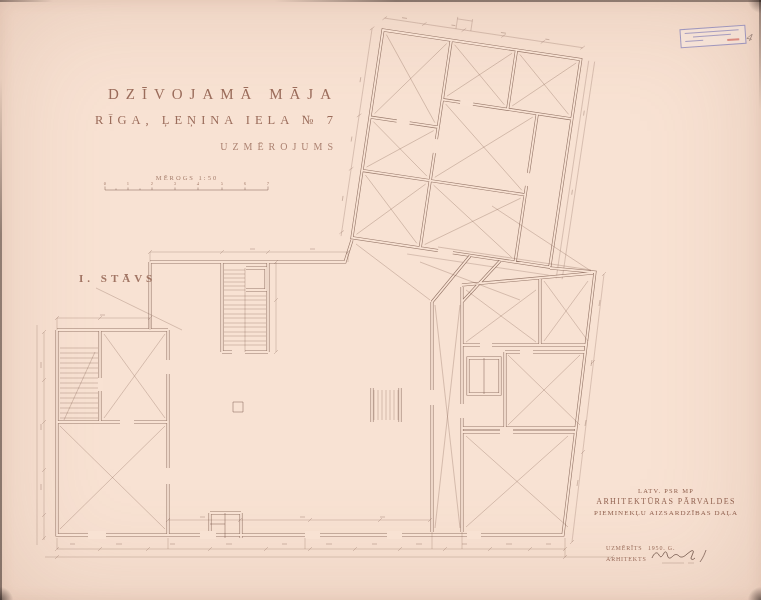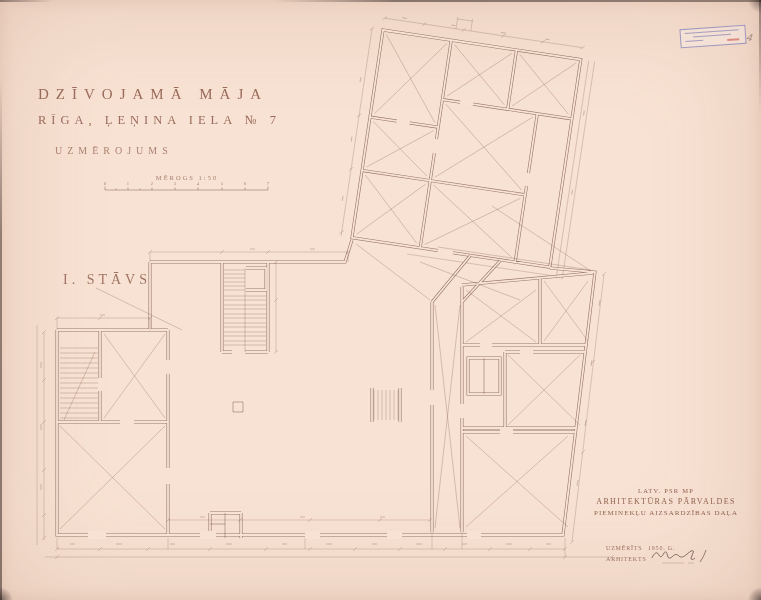--- a/index.html
+++ b/index.html
@@ -14,25 +14,25 @@
   
   .dbl  {stroke:rgba(112,78,64,.72);stroke-width:3;fill:none;}
   .innr {stroke:#f8e2d3;stroke-width:1.8;fill:none;}
   .ln   {stroke:rgba(120,85,70,.65);stroke-width:.7;fill:none;}
   .ln2  {stroke:rgba(120,85,70,.5);stroke-width:.55;fill:none;}
   .dim  {stroke:rgba(120,85,70,.48);stroke-width:.5;fill:none;}
   .dash {stroke:rgba(120,85,70,.4);stroke-width:.8;fill:none;}
   .gap  {fill:#f8e2d3;stroke:none;}
   .svgtxt{fill:rgba(138,92,74,.75);font-family:"Liberation Serif",serif;}
   
-  .title-block{left:38px;top:86px;width:300px;text-align:left;color:rgba(146,98,80,.92);}
+  .title-block{left:38px;top:86px;width:300px;text-align:right;color:rgba(146,98,80,.92);}
   .title-l1{font-size:15px;letter-spacing:7px;margin:0 0 10px 0;}
   .title-l2{font-size:12.5px;letter-spacing:5px;margin:8px 0 13px 0;}
-  .title-l3{font-size:10px;letter-spacing:5px;opacity:.8;margin:17px;}
-  .floor-label{left:63px;top:272px;font-size:14px;letter-spacing:4px;color:rgba(146,98,80,.85);}
+  .title-l3{font-size:10px;letter-spacing:5px;opacity:.8;margin:0;}
+  .floor-label{left:79px;top:272px;font-size:11px;letter-spacing:4px;color:rgba(146,98,80,.85);font-weight:bold;}
   
   .agency{left:568px;top:487px;width:196px;text-align:center;color:rgba(140,92,74,.95);}
   .agency-l1{font-size:6.5px;letter-spacing:1.2px;margin:0 0 3px 0;}
   .agency-l2{font-size:8px;letter-spacing:1.4px;margin:0 0 3px 0;}
   .agency-l3{font-size:7px;letter-spacing:1px;margin:0;}
   .sig{color:rgba(140,92,74,.85);font-size:6px;letter-spacing:.8px;}
   .sig-svg{left:648px;top:547px;}
   
   .stamp{left:680px;top:27px;width:64px;height:17px;transform:rotate(-4deg);
          border:1px solid rgba(90,90,170,.55);background:rgba(255,252,250,.25);}

